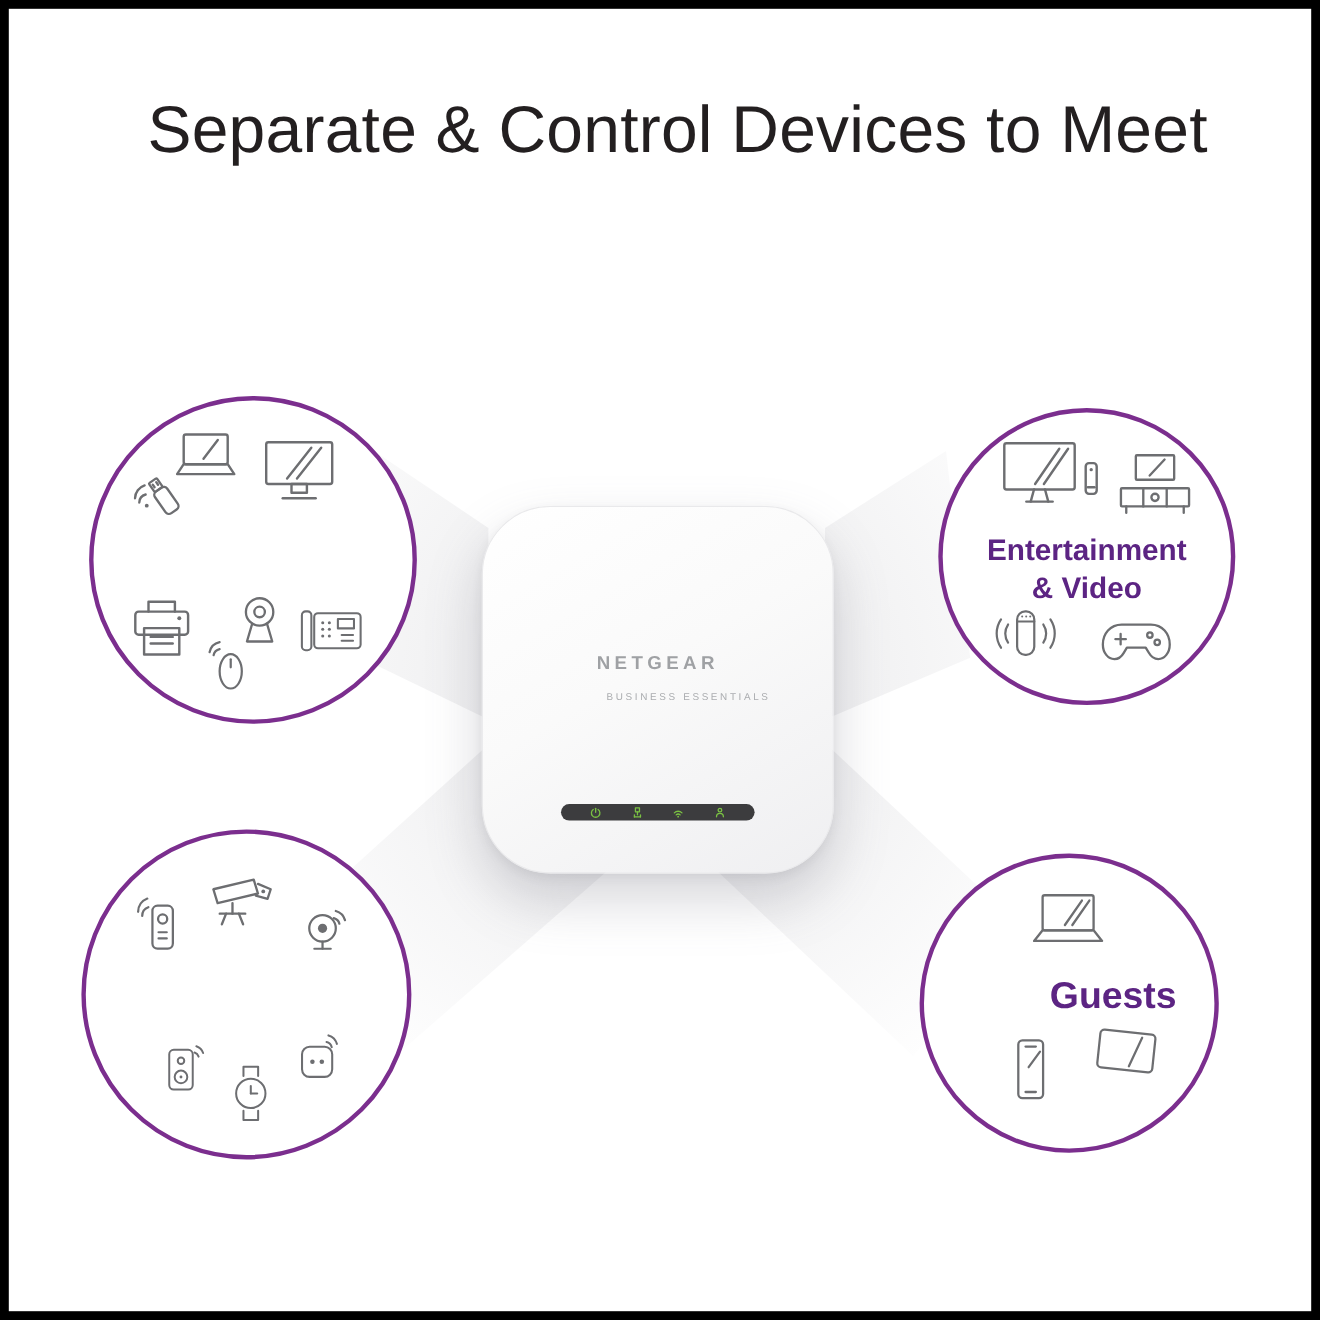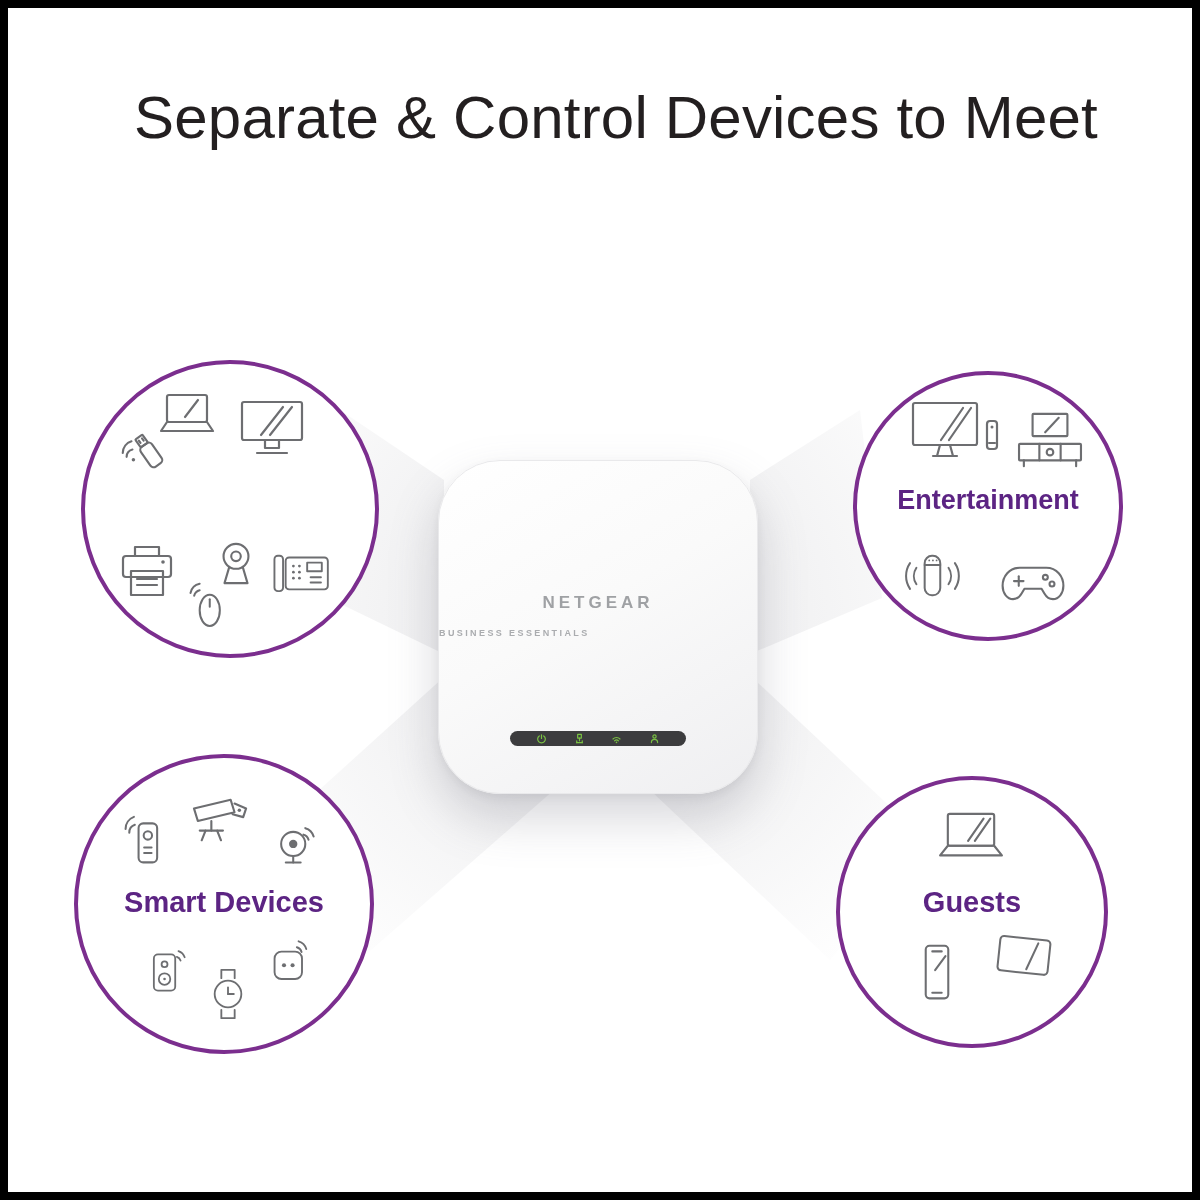--- a/index.html
+++ b/index.html
@@ -33,42 +33,42 @@
   .circle-entertainment{left:845px;top:363px;width:262px;height:262px;}
   .circle-smart{left:66px;top:746px;width:292px;height:292px;}
   .circle-guests{left:828px;top:768px;width:264px;height:264px;}
   .group-label{
     position:absolute;left:0;width:100%;text-align:center;
     color:#5c2483;font-weight:bold;
   }
   .label-work{top:132px;font-size:31px;}
   .label-entertainment{top:96px;font-size:27px;line-height:1.3;margin-top:12px;}
   .label-smart{top:128px;font-size:29px;}
-  .label-guests{top:106px;font-size:29px;}
+  .label-guests{top:106px;font-size:34px;margin-left:40px;}
   
   .icon{position:absolute;}
   .icon svg{display:block;}
   .icon svg *{stroke:#6d6e71;stroke-width:2.2;fill:none;stroke-linecap:round;stroke-linejoin:round;}
   .icon svg .f{fill:#6d6e71;stroke:none;}
   
   .device{
     position:absolute;left:430px;top:452px;width:318px;height:332px;
     border-radius:62px;
     background:linear-gradient(150deg,#ffffff 0%,#fafafa 45%,#efeff1 100%);
     border:1px solid #e9e9eb;
     box-shadow:0 24px 48px rgba(110,110,125,.28), 0 4px 10px rgba(0,0,0,.06);
     z-index:3;
   }
   .device-brand{
     position:absolute;top:132px;left:0;width:100%;text-align:center;
     color:#9fa1a4;font-weight:bold;font-size:17px;letter-spacing:4px;
   }
   .device-tagline{
-    position:absolute;top:167px;left:0;width:100%;text-align:left;
-    color:#aaacaf;font-weight:bold;font-size:9px;letter-spacing:2.4px;
+    position:absolute;top:167px;left:0;width:100%;text-align:center;
+    color:#aaacaf;font-weight:normal;font-size:9px;letter-spacing:2.4px;padding-left:28px;
   }
   .ledbar{
     position:absolute;left:50%;top:270px;transform:translateX(-50%);
     width:176px;height:15px;border-radius:8px;background:#3c3c3e;
     display:flex;align-items:center;justify-content:space-evenly;
   }
   .ledbar svg{display:block;}
   .ledbar svg *{stroke:#7ac143;stroke-width:1.3;fill:none;stroke-linecap:round;stroke-linejoin:round;}
   .ledbar svg .lf{fill:#7ac143;stroke:none;}
 </style>
@@ -187,20 +187,21 @@
         <rect x="4" y="34" width="64" height="17" rx="1"></rect>
         <line x1="25" y1="34" x2="25" y2="51"></line>
         <line x1="47" y1="34" x2="47" y2="51"></line>
         <circle cx="36" cy="42.5" r="3.4"></circle>
         <line x1="9" y1="51" x2="9" y2="57"></line>
         <line x1="63" y1="51" x2="63" y2="57"></line>
       </svg>
     </div>
     <div class="group-label label-entertainment">
       <div>Entertainment</div>
+      <div>&amp; Video</div>
     </div>
     <div class="icon" style="left:42px;top:174px;">
       <svg width="66" height="54" viewBox="0 0 72 58">
         <rect x="28" y="7" width="17" height="43" rx="8"></rect>
         <line x1="28" y1="17" x2="45" y2="17"></line>
         <circle class="f" cx="33" cy="12" r="1"></circle>
         <circle class="f" cx="37" cy="12" r="1"></circle>
         <circle class="f" cx="41" cy="12" r="1"></circle>
         <path d="M19 20a16 16 0 0 0 0 18"></path>
         <path d="M12 15a25 25 0 0 0 0 28"></path>
@@ -244,21 +245,20 @@
     <div class="icon" style="left:192px;top:58px;">
       <svg width="52" height="54" viewBox="0 0 56 58">
         <circle cx="25" cy="30" r="13"></circle>
         <circle class="f" cx="25" cy="30" r="4.5"></circle>
         <line x1="25" y1="43" x2="25" y2="50"></line>
         <line x1="17" y1="50" x2="33" y2="50"></line>
         <path d="M38 13a13 13 0 0 1 9 9"></path>
         <path d="M36 20a7.5 7.5 0 0 1 5.5 5.5"></path>
       </svg>
     </div>
-    <div class="group-label label-smart">Smart Devices</div>
     <div class="icon" style="left:66px;top:184px;">
       <svg width="46" height="56" viewBox="0 0 56 66">
         <rect x="12" y="14" width="26" height="44" rx="5"></rect>
         <circle cx="25" cy="26" r="3.6"></circle>
         <circle cx="25" cy="44" r="7"></circle>
         <circle class="f" cx="25" cy="44" r="1.6"></circle>
         <path d="M42 10a12 12 0 0 1 7.5 7.5"></path>
         <path d="M40 17a7 7 0 0 1 4.5 4.5"></path>
       </svg>
     </div>

